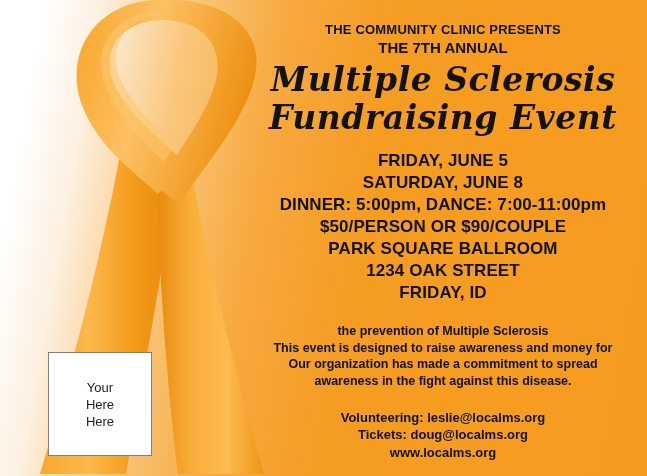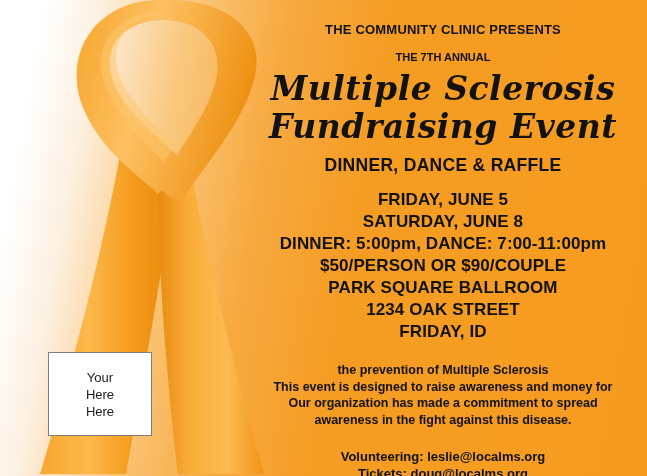--- a/index.html
+++ b/index.html
@@ -28,21 +28,21 @@
     width: 330px;
     height: 482px;
   }
 
   
   .image-box {
     position: absolute;
     left: 48px;
     top: 352px;
     width: 104px;
-    height: 84px;
+    height: 104px;
     background: #ffffff;
     border: 1px solid #7e7e7e;
     display: flex;
     flex-direction: column;
     align-items: center;
     justify-content: center;
     box-sizing: border-box;
   }
   .image-box span {
     display: block;
@@ -62,24 +62,24 @@
     text-align: center;
     color: #121212;
   }
   .presents {
     font-size: 13px;
     font-weight: bold;
     letter-spacing: 0.2px;
     line-height: 16px;
   }
   .annual {
-    font-size: 11px;
+    font-size: 15px;
     font-weight: bold;
     line-height: 18px;
-    margin-top: 10px;
+    margin-top: 1px;
   }
   .script {
     font-family: "DejaVu Serif", serif;
     font-style: italic;
     font-weight: bold;
     font-size: 33px;
     line-height: 38px;
     letter-spacing: 0.5px;
     margin-top: 4px;
   }
@@ -177,21 +177,20 @@
 
   <div class="content">
     <div class="presents">THE COMMUNITY CLINIC PRESENTS</div>
     <div class="annual">THE 7TH ANNUAL</div>
 
     <div class="script">
       <span>Multiple Sclerosis</span>
       <span class="line2">Fundraising Event</span>
     </div>
 
-    <div class="subtitle">DINNER, DANCE &amp; RAFFLE</div>
 
     <div class="details">
       <div>FRIDAY, JUNE 5</div>
       <div>SATURDAY, JUNE 8</div>
       <div>DINNER: 5:00pm, DANCE: 7:00-11:00pm</div>
       <div>$50/PERSON OR $90/COUPLE</div>
       <div>PARK SQUARE BALLROOM</div>
       <div>1234 OAK STREET</div>
       <div>FRIDAY, ID</div>
     </div>

